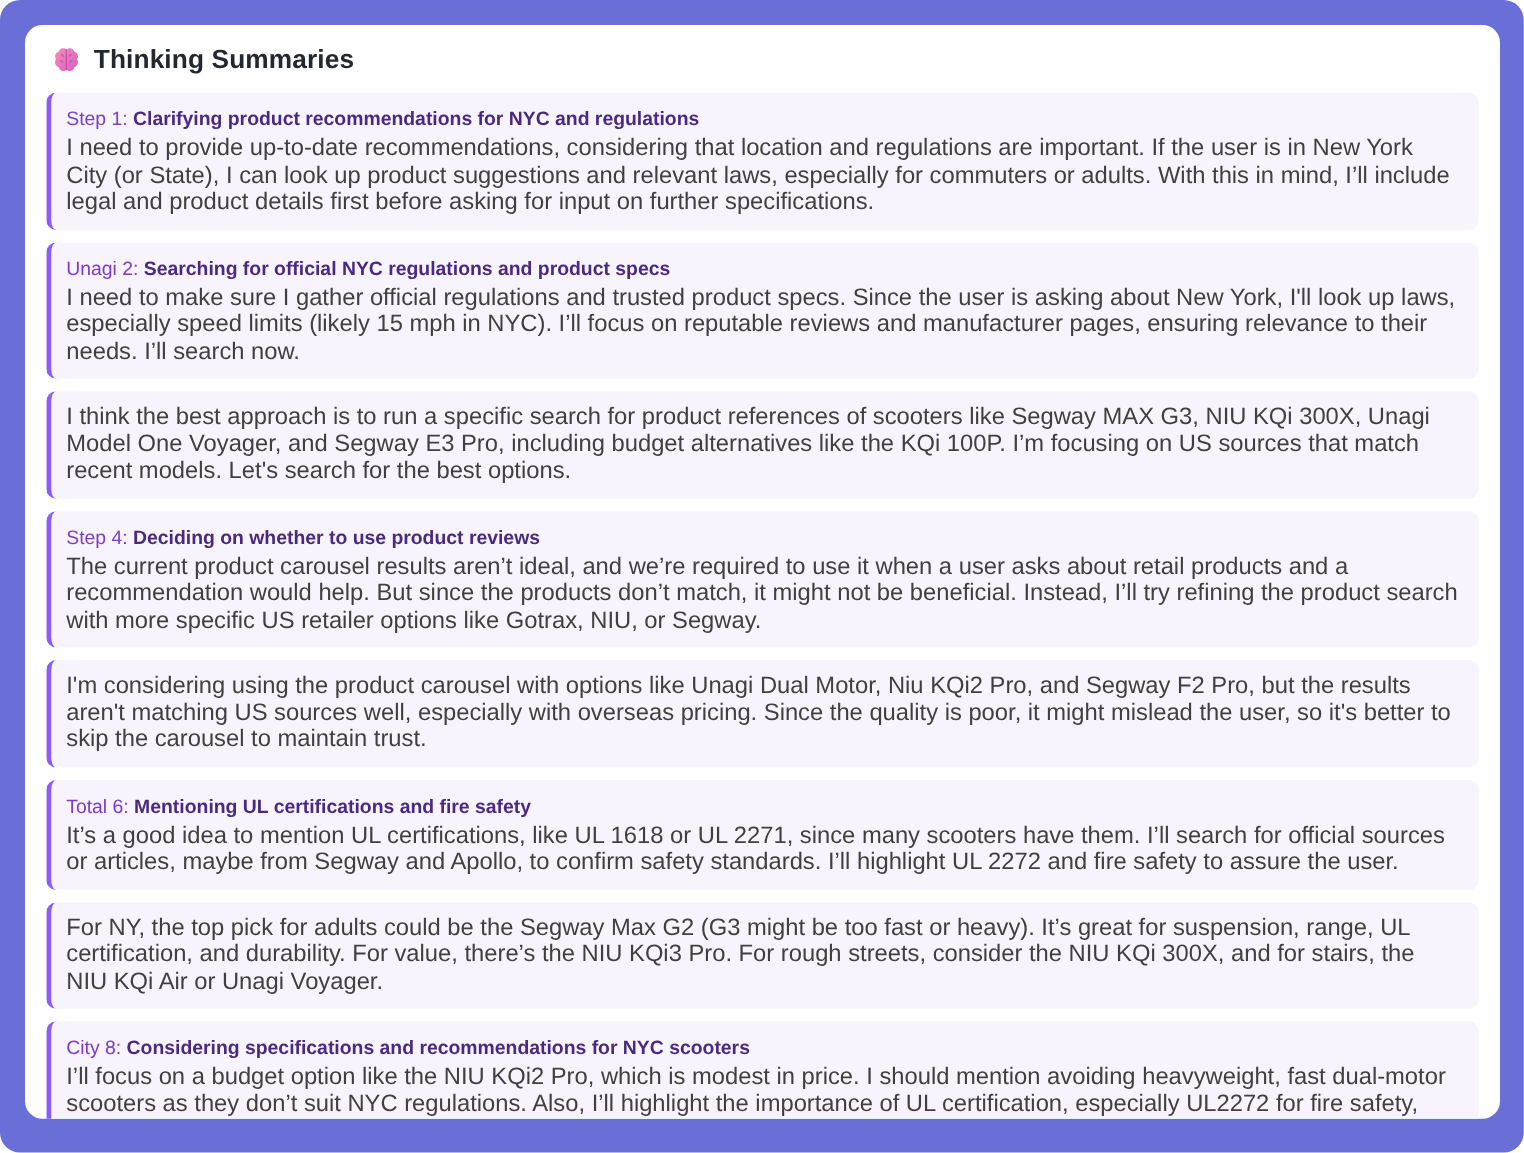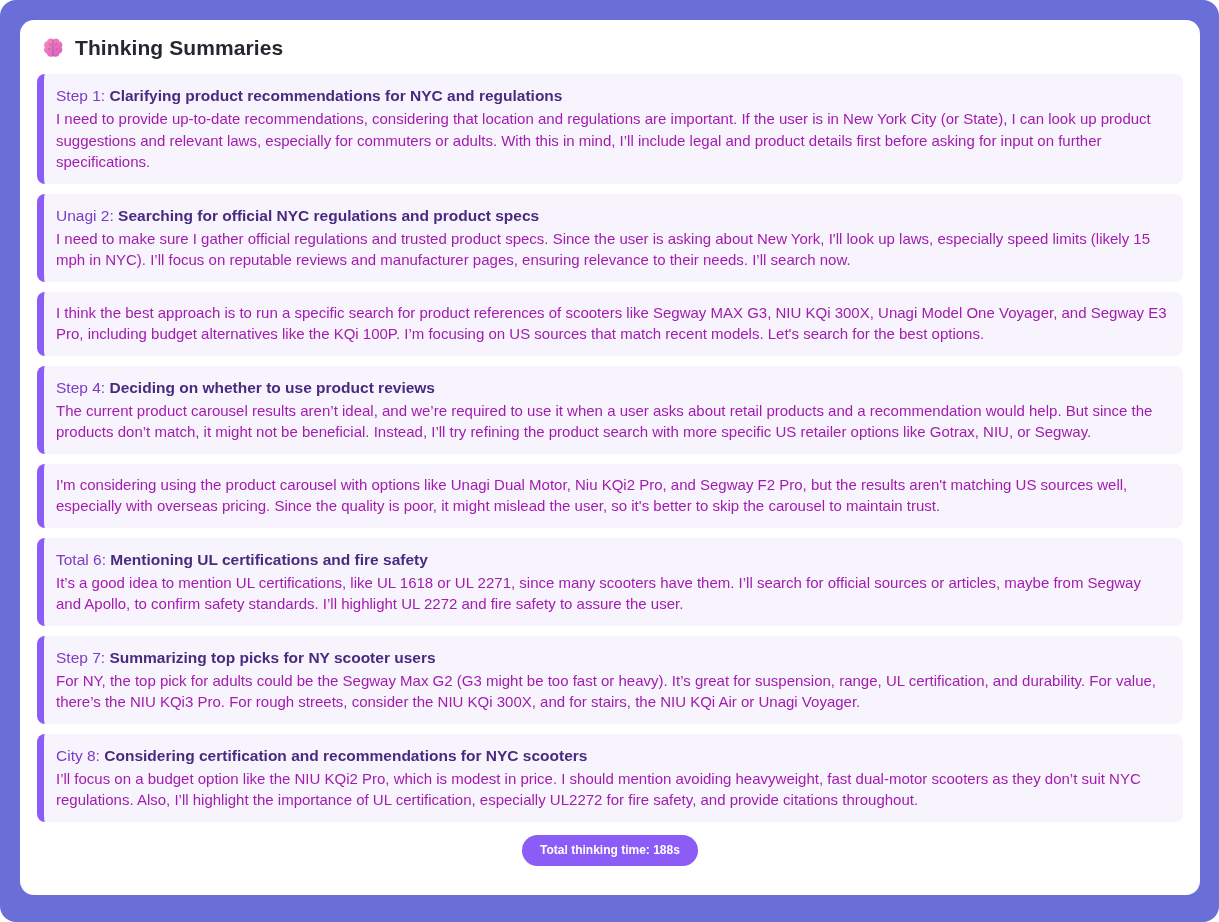--- a/index.html
+++ b/index.html
@@ -36,41 +36,41 @@
   }
   .brain { width: 24px; height: 24px; flex: 0 0 auto; }
 
   .steps {
     display: flex;
     flex-direction: column;
     gap: 10px;
   }
   .card {
     background: #f8f4fd;
-    border-left: 7px solid #8b5cf6;
+    border-left: 4px solid #8b5cf6;
     border-radius: 8px;
     padding: 10px 16px 11px 12px;
   }
   .card .title-line {
     font-size: 15.5px;
     line-height: 23px;
     margin-bottom: 1px;
   }
   .step-label {
     color: #7d3bc8;
     font-weight: 400;
   }
   .step-title {
     color: #4a2a80;
     font-weight: 700;
   }
   .step-body {
-    font-size: 15px;
+    font-size: 19px;
     line-height: 21.5px;
-    color: #a21caf;
+    color: #404040;
   }
 
   .footer {
     display: flex;
     justify-content: center;
     margin-top: 13px;
   }
   .time-badge {
     background: #8b5cf6;
     color: #ffffff;
@@ -137,31 +137,27 @@
 
       <div class="card">
         <div class="title-line">
           <span class="step-label">Total 6:</span>
           <span class="step-title">Mentioning UL certifications and fire safety</span>
         </div>
         <div class="step-body">It’s a good idea to mention UL certifications, like UL 1618 or UL 2271, since many scooters have them. I’ll search for official sources or articles, maybe from Segway and Apollo, to confirm safety standards. I’ll highlight UL 2272 and fire safety to assure the user.</div>
       </div>
 
       <div class="card">
-        <div class="title-line">
-          <span class="step-label">Step 7:</span>
-          <span class="step-title">Summarizing top picks for NY scooter users</span>
-        </div>
         <div class="step-body">For NY, the top pick for adults could be the Segway Max G2 (G3 might be too fast or heavy). It’s great for suspension, range, UL certification, and durability. For value, there’s the NIU KQi3 Pro. For rough streets, consider the NIU KQi 300X, and for stairs, the NIU KQi Air or Unagi Voyager.</div>
       </div>
 
       <div class="card">
         <div class="title-line">
           <span class="step-label">City 8:</span>
-          <span class="step-title">Considering certification and recommendations for NYC scooters</span>
+          <span class="step-title">Considering specifications and recommendations for NYC scooters</span>
         </div>
         <div class="step-body">I’ll focus on a budget option like the NIU KQi2 Pro, which is modest in price. I should mention avoiding heavyweight, fast dual-motor scooters as they don’t suit NYC regulations. Also, I’ll highlight the importance of UL certification, especially UL2272 for fire safety, and provide citations throughout.</div>
       </div>
 
     </div>
 
     <div class="footer">
       <div class="time-badge">Total thinking time: 188s</div>
     </div>
 

